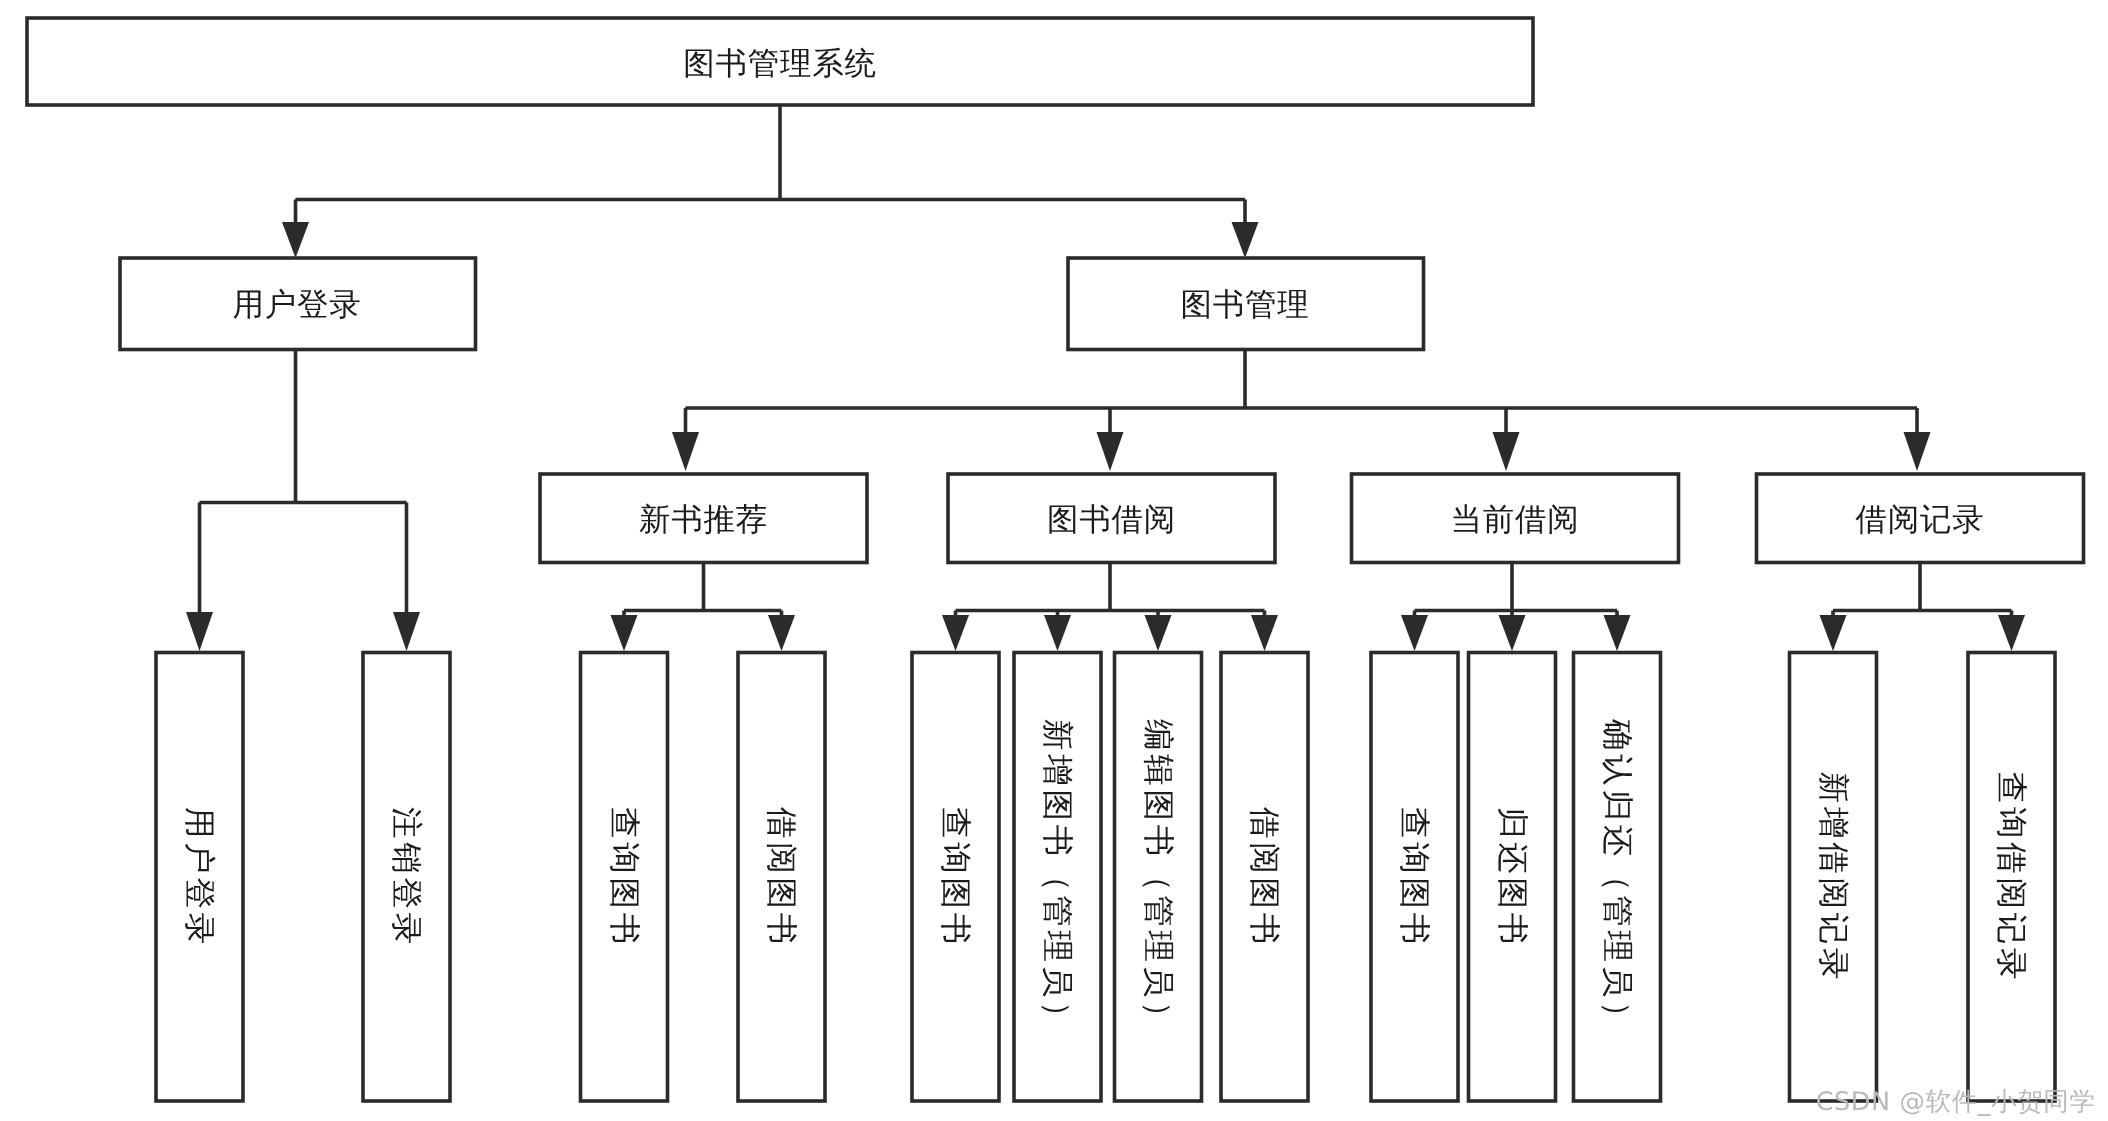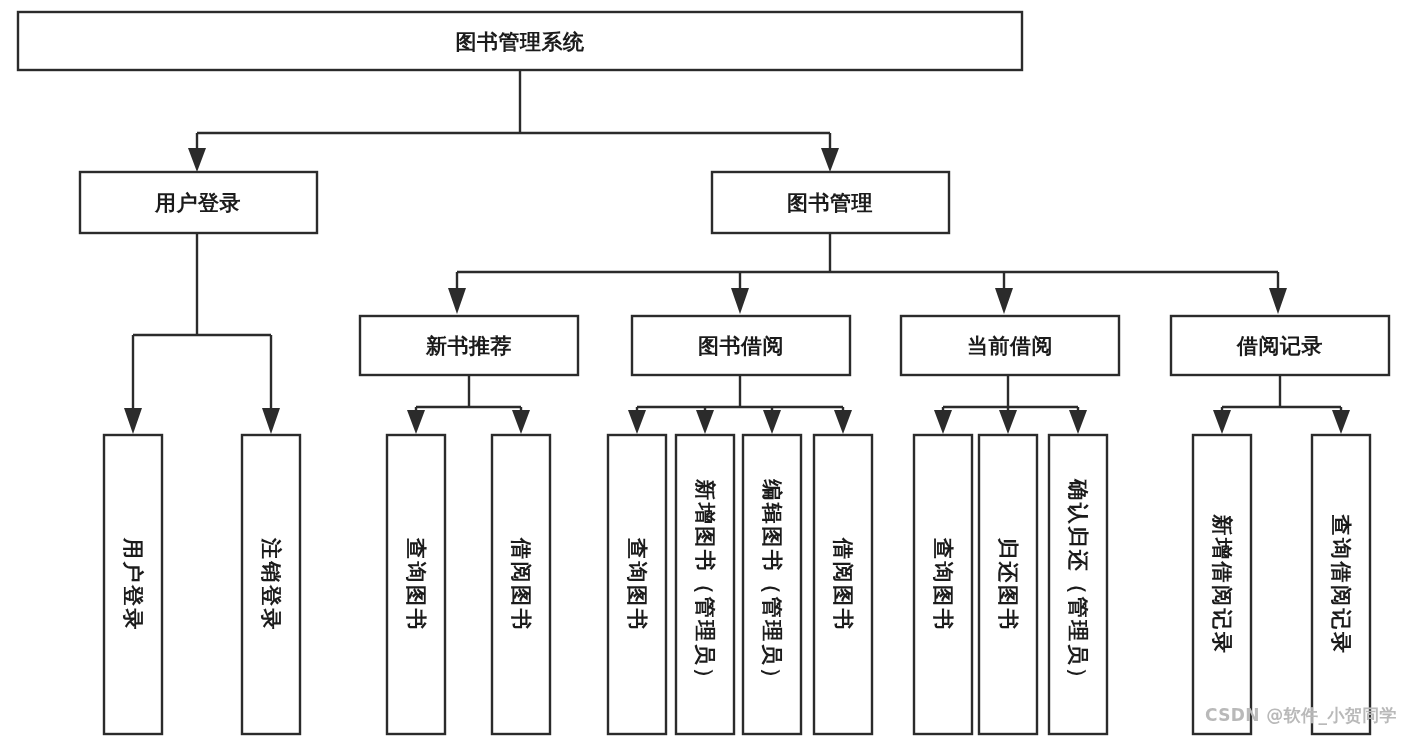--- a/index.html
+++ b/index.html
@@ -13,21 +13,20 @@
     height: 747px;
     font-family: "DejaVu Sans", "Liberation Sans", sans-serif;
     overflow: hidden;
     position: relative;
   }
   #diagram-root {
     position: relative;
     width: 1405px;
     height: 747px;
     background: #ffffff;
-    font-weight: bold;
   }
   svg#tree-svg {
     position: absolute;
     top: 0;
     left: 0;
     width: 1405px;
     height: 747px;
     display: block;
   }
   .node-box {
@@ -57,21 +56,21 @@
     font-family: "DejaVu Sans", "Liberation Sans", sans-serif;
     font-size: 21px;
     fill: #1b1b1b;
     text-anchor: middle;
     dominant-baseline: central;
     letter-spacing: 2.5px;
   }
   .watermark {
     position: absolute;
     right: 8px;
-    bottom: 20px;
+    bottom: 1px;
     font-family: "DejaVu Sans", "Liberation Sans", sans-serif;
     font-size: 17px;
     color: #b9b9b9;
     white-space: nowrap;
     user-select: none;
     letter-spacing: 0.4px;
   }
 </style>
 </head>
 <body>

